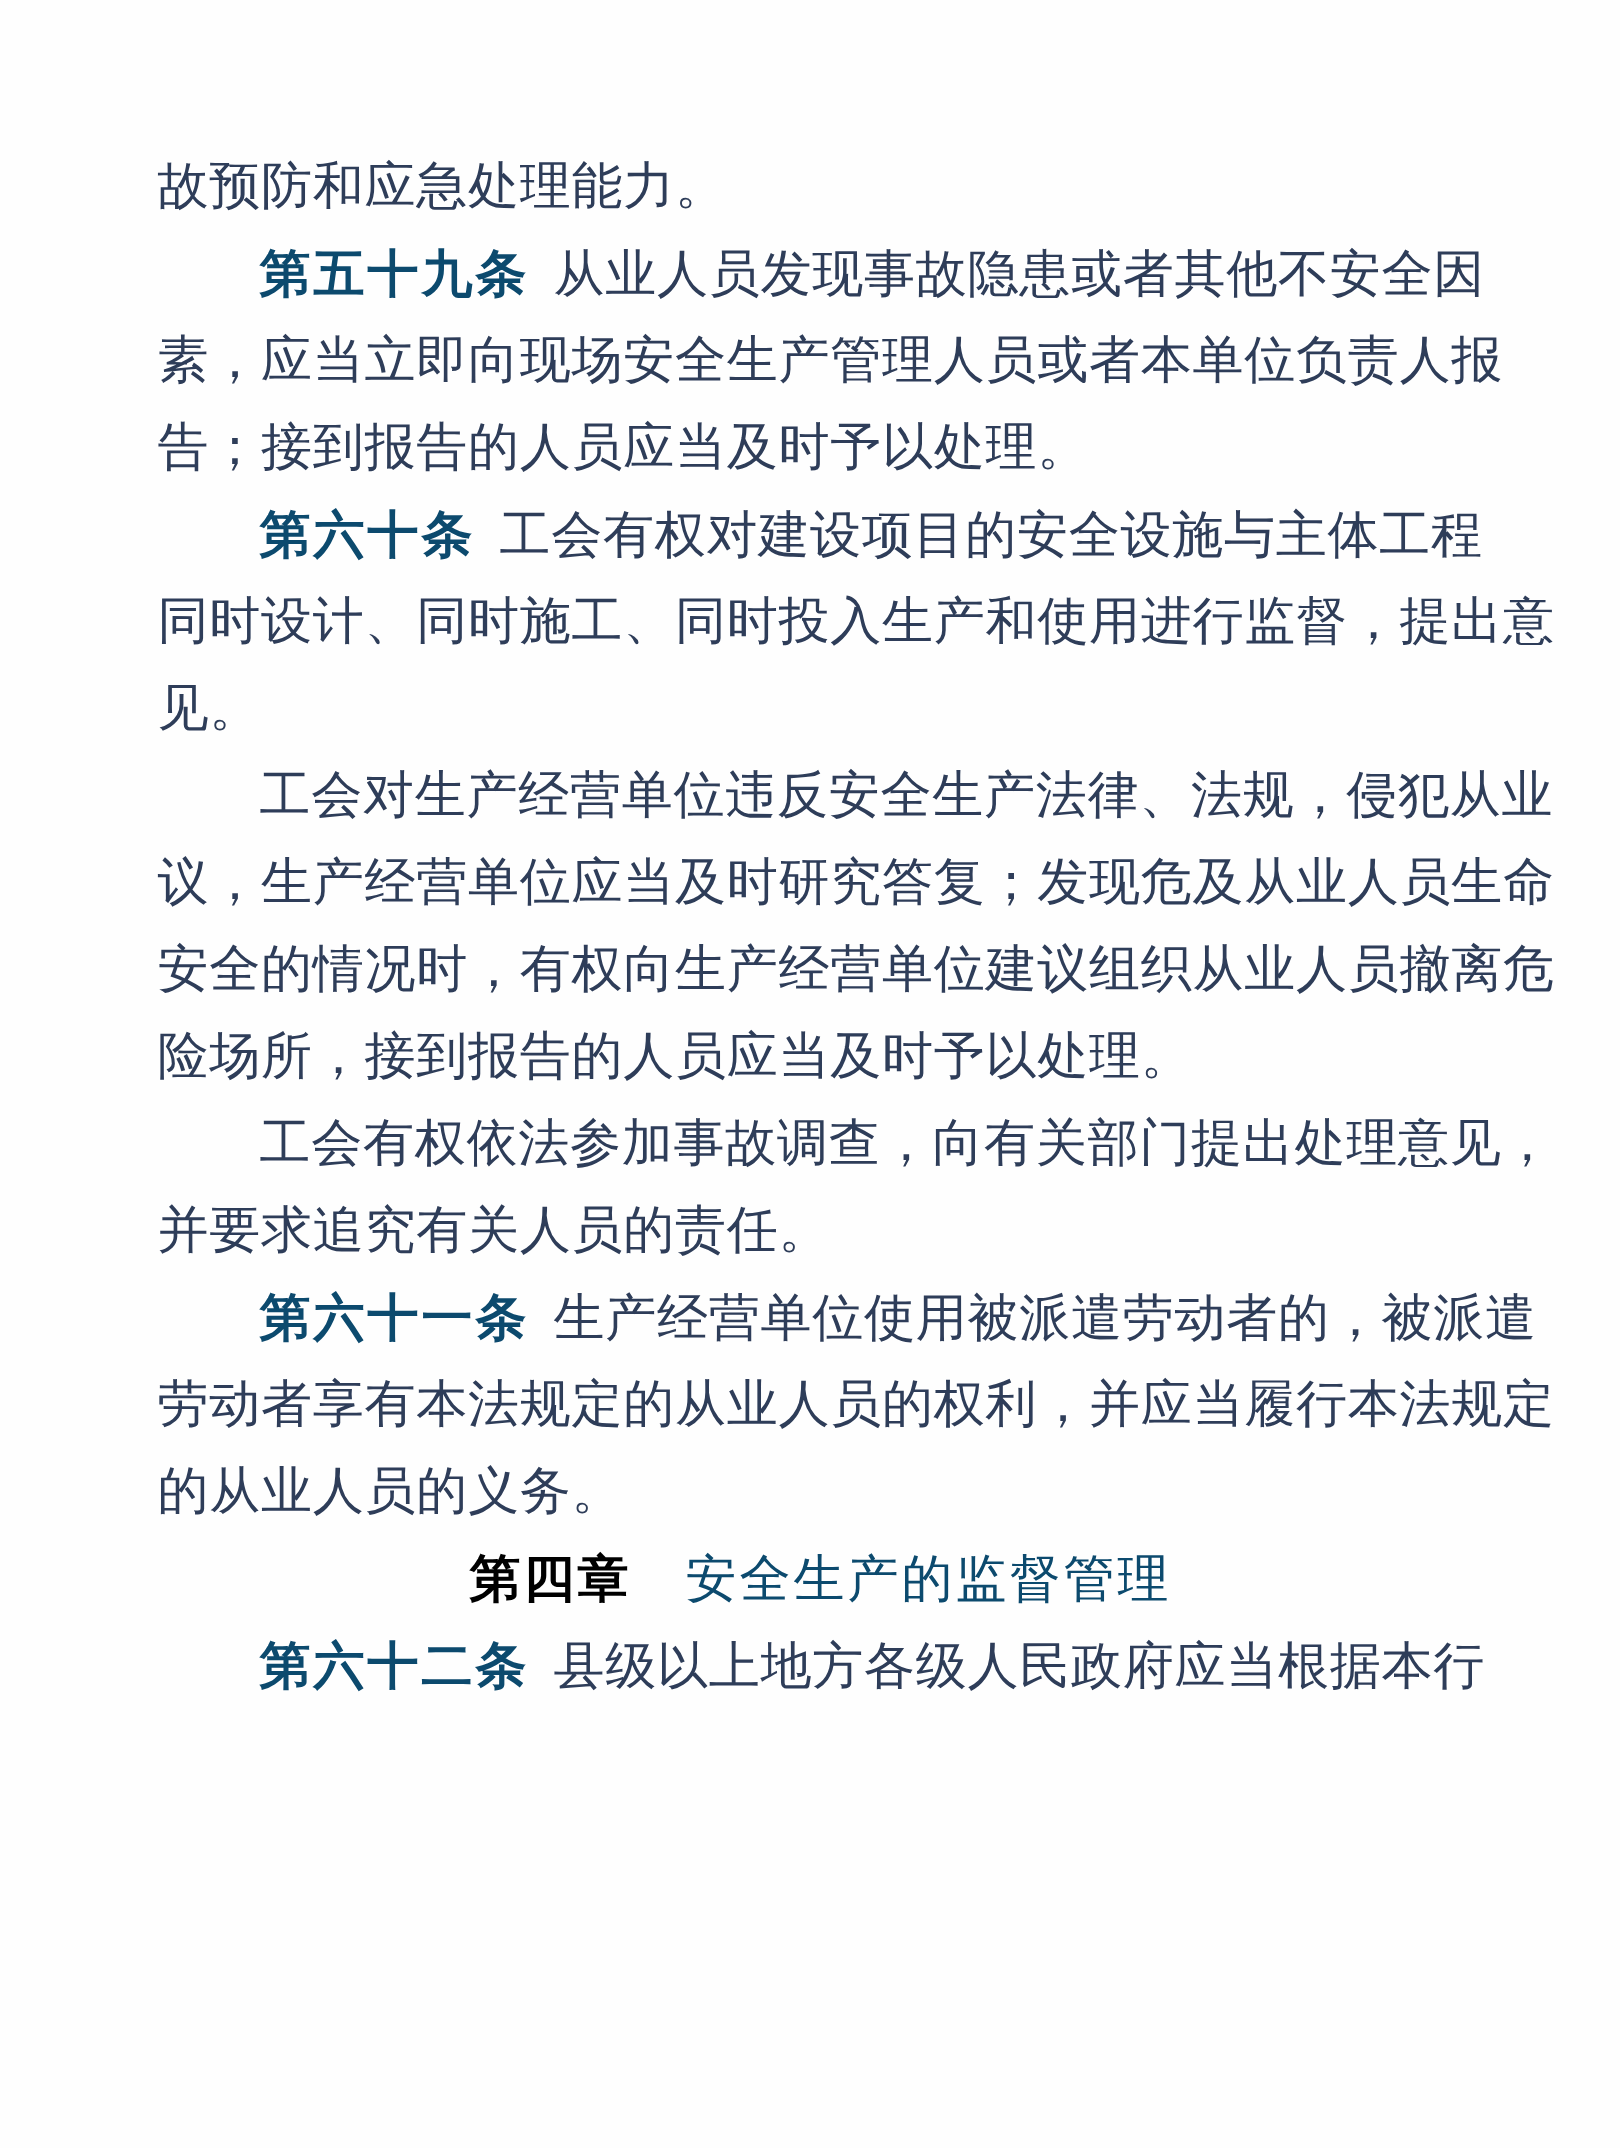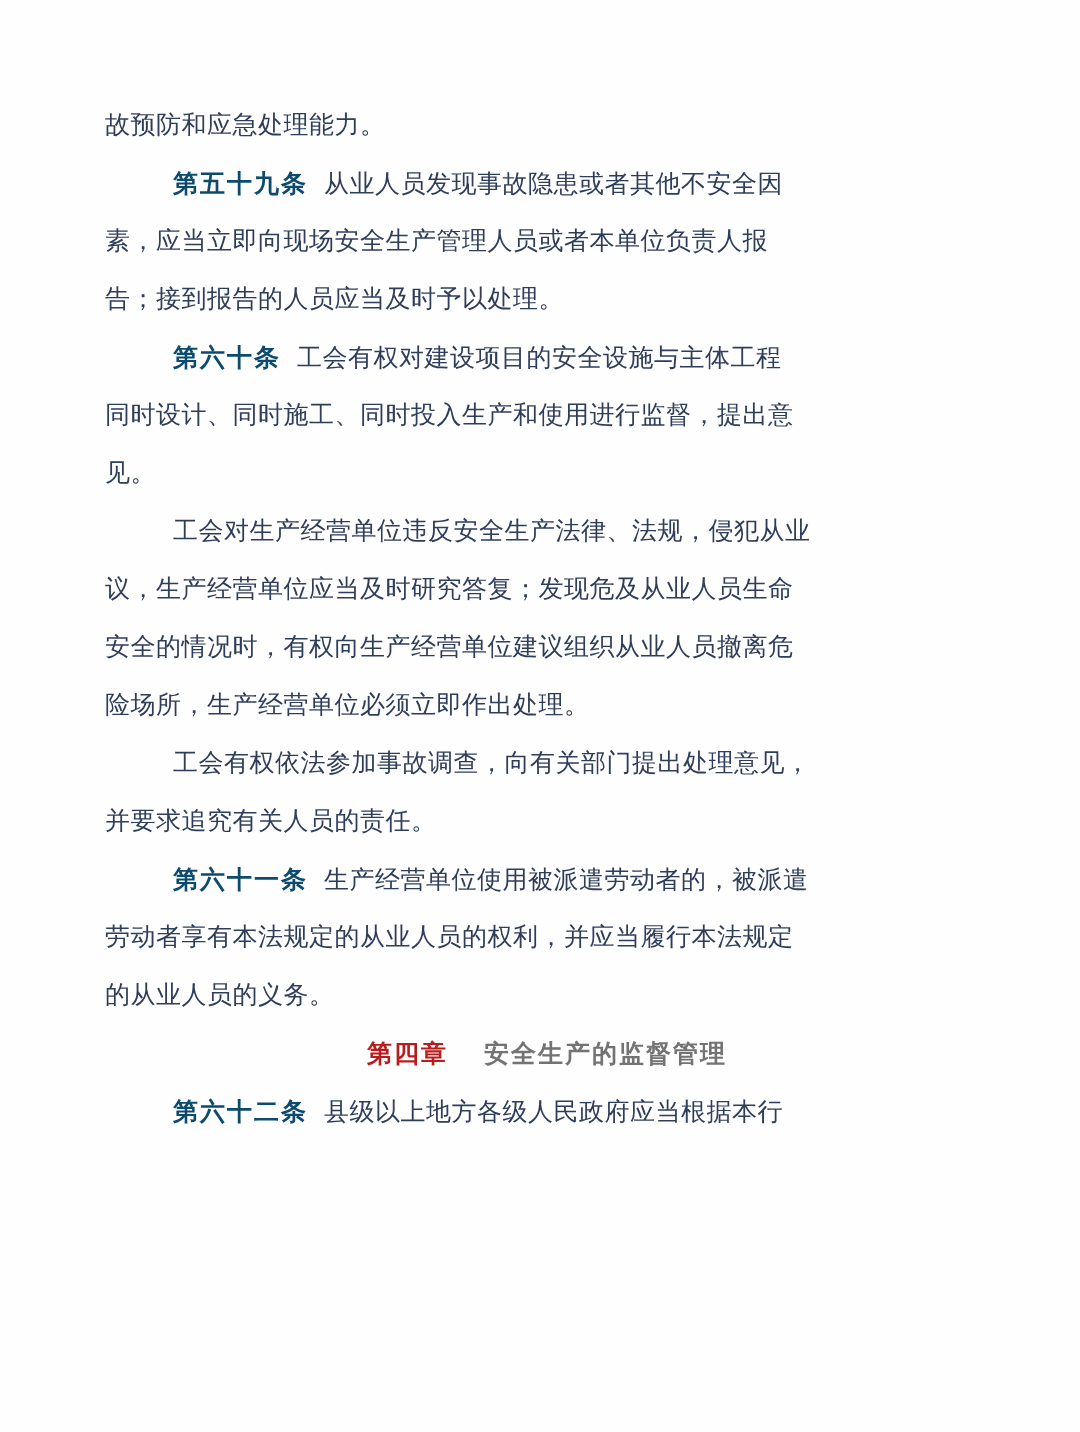--- a/index.html
+++ b/index.html
@@ -16,21 +16,21 @@
   }
   .doc-page {
     position: absolute;
     left: 105px;
     top: 96px;
     width: 884px;
   }
   .line {
     height: 58px;
     line-height: 58px;
-    font-size: 25px;
+    font-size: 34px;
     color: #2e3d59;
     white-space: nowrap;
     letter-spacing: 0.5px;
   }
   .line.indent {
     padding-left: 68px;
   }
   .article-num {
     font-family: "Liberation Sans", "DejaVu Sans", sans-serif;
     font-weight: 700;
@@ -41,28 +41,28 @@
   .line.chapter {
     text-align: center;
     padding-left: 0;
     font-family: "Liberation Sans", "DejaVu Sans", sans-serif;
     font-weight: 700;
     color: #1c2a47;
   }
   .chapter-num {
     font-family: "Liberation Sans", "DejaVu Sans", sans-serif;
     font-weight: 700;
-    color: #b91c1c;
+    color: #000000;
     margin-right: 36px;
     letter-spacing: 2px;
   }
   .chapter-title {
     font-family: "Liberation Sans", "DejaVu Sans", sans-serif;
-    font-weight: 700;
-    color: #737373;
+    font-weight: 400;
+    color: #0c4a6e;
     letter-spacing: 2px;
   }
 </style>
 </head>
 <body>
 
 <div class="doc-page">
 
   <div class="line"><span>故预防和应急处理能力。</span></div>
 
@@ -79,21 +79,21 @@
   <div class="line"><span>见。</span></div>
 
   <div class="line indent"><span>工会对生产经营单位违反安全生产法律、法规，侵犯从业</span></div>
 
 
 
   <div class="line"><span>议，生产经营单位应当及时研究答复；发现危及从业人员生命</span></div>
 
   <div class="line"><span>安全的情况时，有权向生产经营单位建议组织从业人员撤离危</span></div>
 
-  <div class="line"><span>险场所，生产经营单位必须立即作出处理。</span></div>
+  <div class="line"><span>险场所，接到报告的人员应当及时予以处理。</span></div>
 
   <div class="line indent"><span>工会有权依法参加事故调查，向有关部门提出处理意见，</span></div>
 
   <div class="line"><span>并要求追究有关人员的责任。</span></div>
 
   <div class="line indent"><span class="article-num">第六十一条</span><span>生产经营单位使用被派遣劳动者的，被派遣</span></div>
 
   <div class="line"><span>劳动者享有本法规定的从业人员的权利，并应当履行本法规定</span></div>
 
   <div class="line"><span>的从业人员的义务。</span></div>

